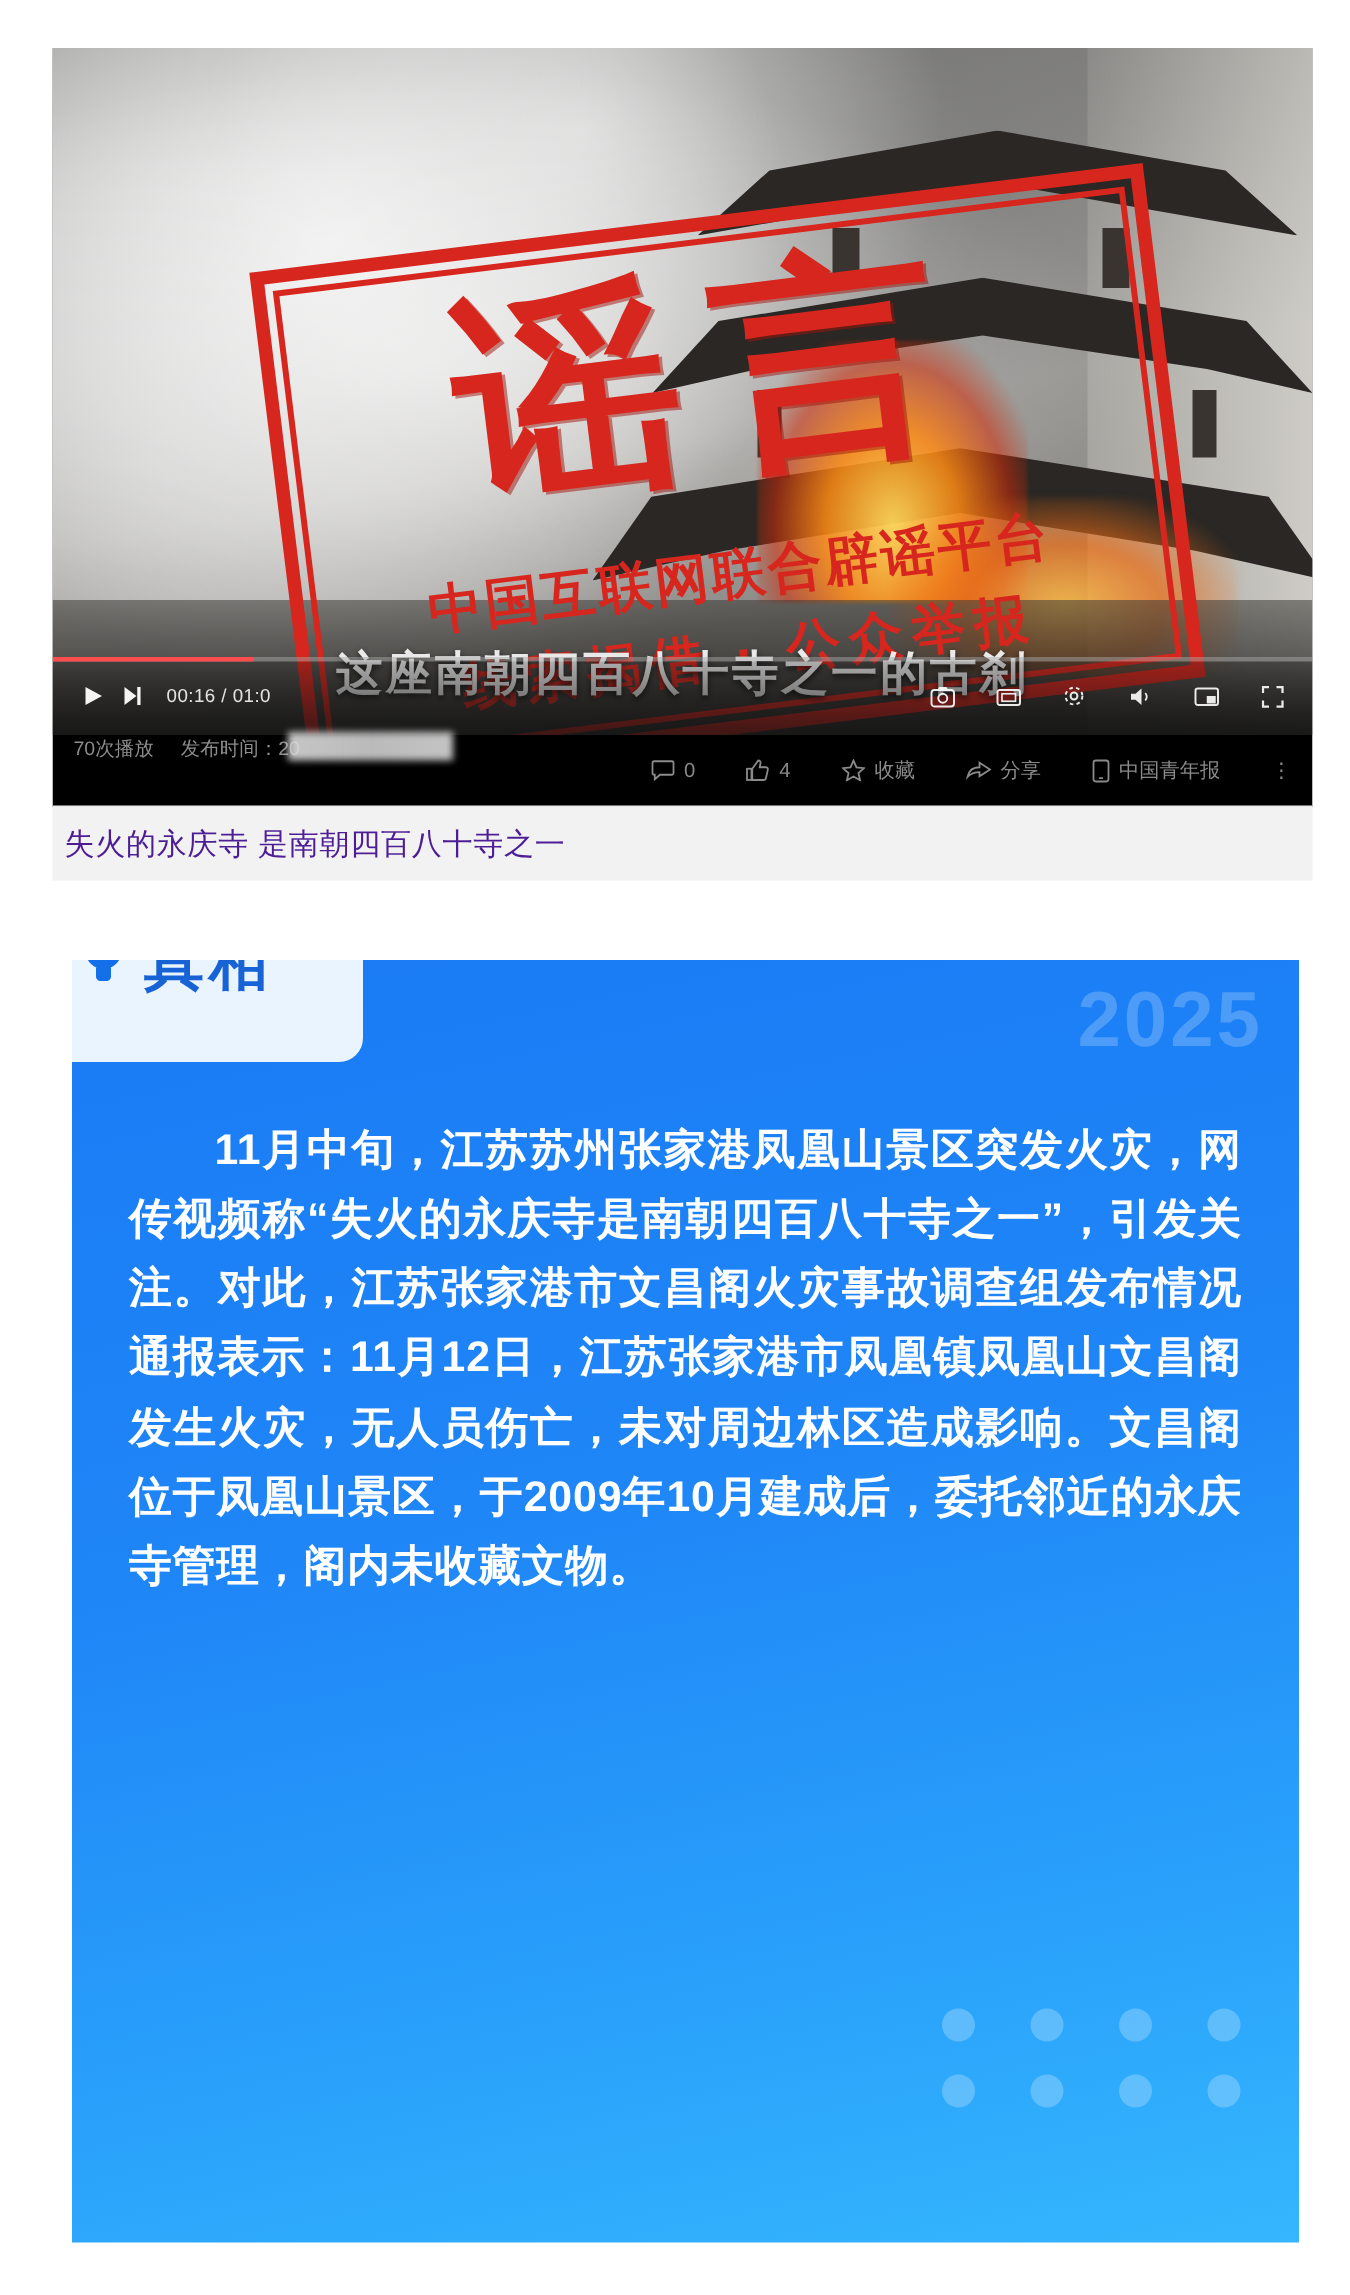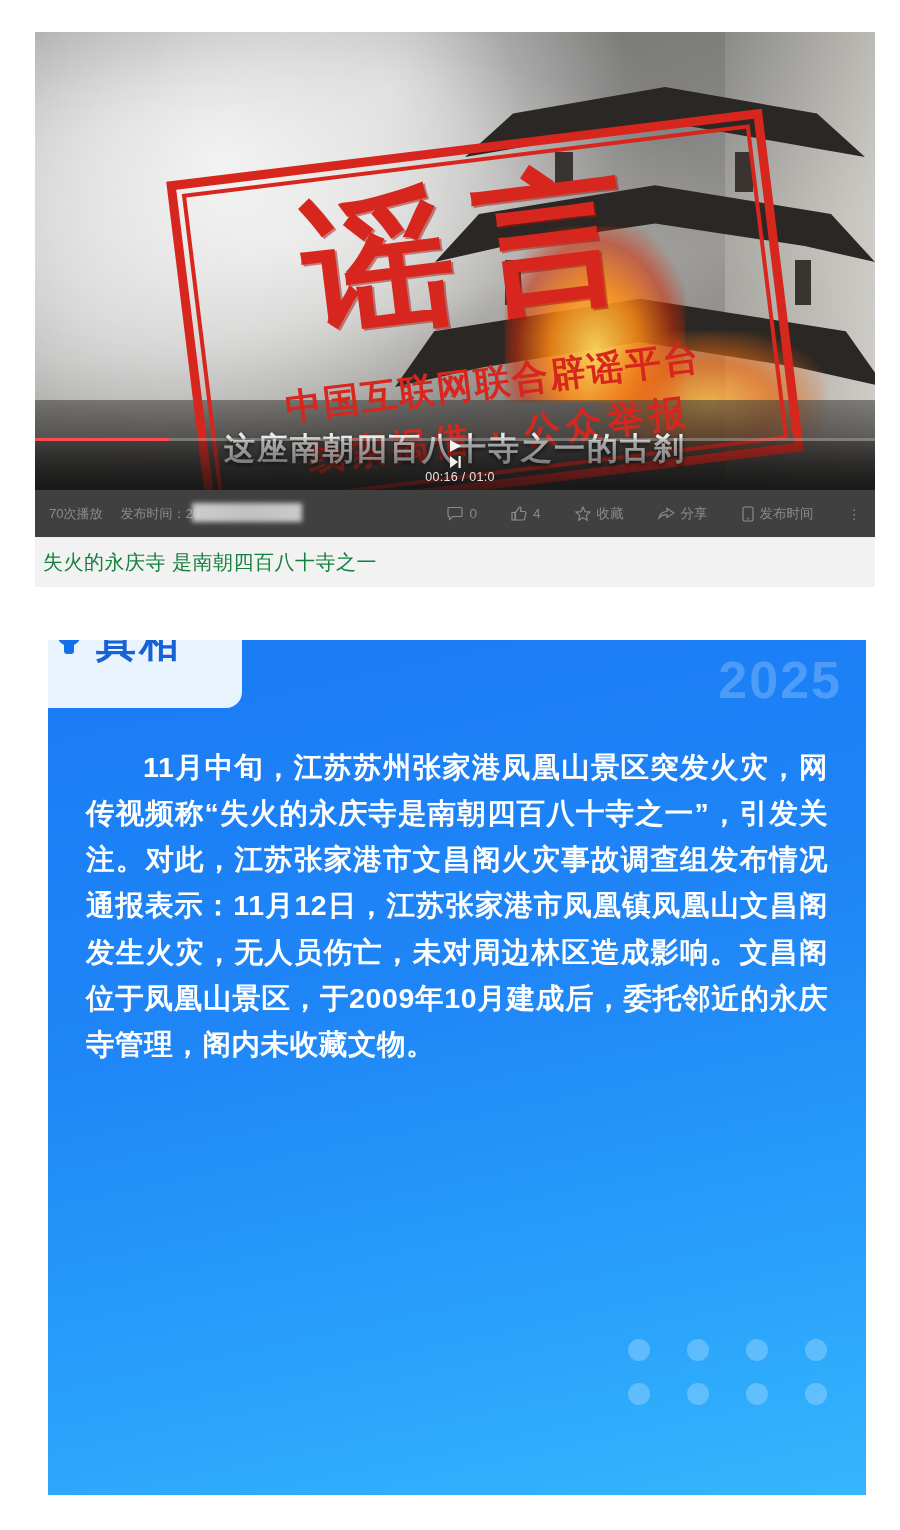--- a/index.html
+++ b/index.html
@@ -209,21 +209,20 @@
     bottom: 0;
     width: 840px;
     height: 52px;
     background: linear-gradient(180deg, rgba(20,20,20,.25), rgba(18,18,18,.78));
     display: flex;
     align-items: center;
     padding: 0 14px;
     box-sizing: border-box;
     color: #e8e8e8;
     font-size: 12px;
-    flex-direction: column;
   }
   .player .progress {
     position: absolute;
     left: 0;
     top: 0;
     width: 840px;
     height: 3px;
     background: rgba(255,255,255,.3);
   }
   .player .progress i {
@@ -256,24 +255,23 @@
   }
   .pright .pbtn { opacity: .9; }
 
   
   .meta {
     position: absolute;
     left: 0;
     top: 458px;
     width: 840px;
     height: 48px;
-    background: #404040;
+    background: #000000;
     border-bottom: 1px solid #ececec;
     display: flex;
-    align-items: center;
     padding: 0 14px;
     box-sizing: border-box;
     color: #9a9a9a;
     font-size: 13px;
   }
   .meta .plays { color: #8c8c8c; }
   .meta .pubtime {
     margin-left: 18px;
     color: #8c8c8c;
     position: relative;
@@ -307,21 +305,21 @@
     position: absolute;
     left: 0;
     top: 506px;
     width: 840px;
     height: 49px;
     background: #f2f2f2;
     display: flex;
     align-items: center;
     padding-left: 8px;
     box-sizing: border-box;
-    color: #15803d;
+    color: #4c1d95;
     font-size: 20px;
     letter-spacing: .5px;
   }
 
   
   .truth {
     position: absolute;
     left: 48px;
     top: 640px;
     width: 818px;
@@ -557,21 +555,21 @@
           </span>
           <span>分享</span>
         </div>
         <div class="act">
           <span>
             <svg width="12" height="16" viewBox="0 0 12 16">
                 <rect x="1" y="1" width="10" height="14" rx="1.6" fill="none" stroke="#8a8a8a" stroke-width="1.2"></rect>
                 <rect x="4.6" y="12.2" width="2.8" height="1.1" rx=".5" fill="#8a8a8a"></rect>
               </svg>
           </span>
-          <span>发布时间</span>
+          <span>中国青年报</span>
         </div>
         <div class="act">
           <span>⋮</span>
         </div>
       </div>
     </div>
 
     <div class="shot-title">失火的永庆寺 是南朝四百八十寺之一</div>
   </div>
 

